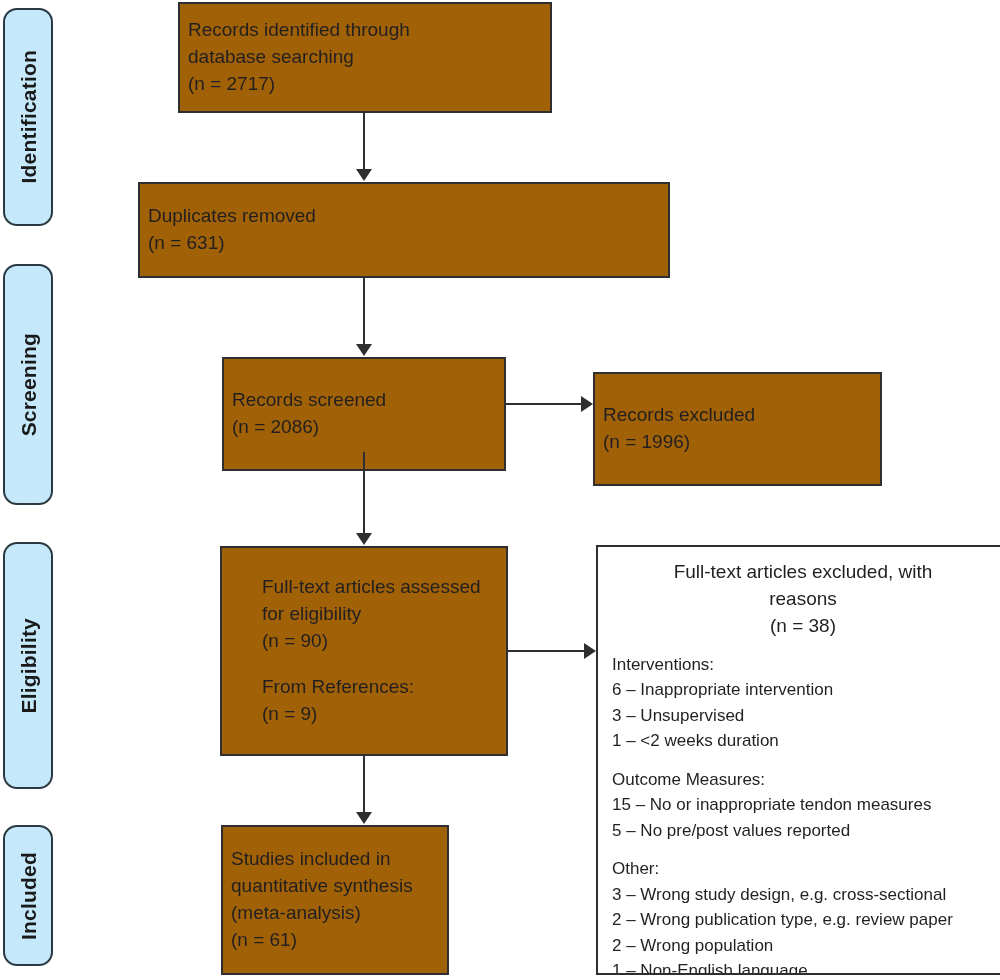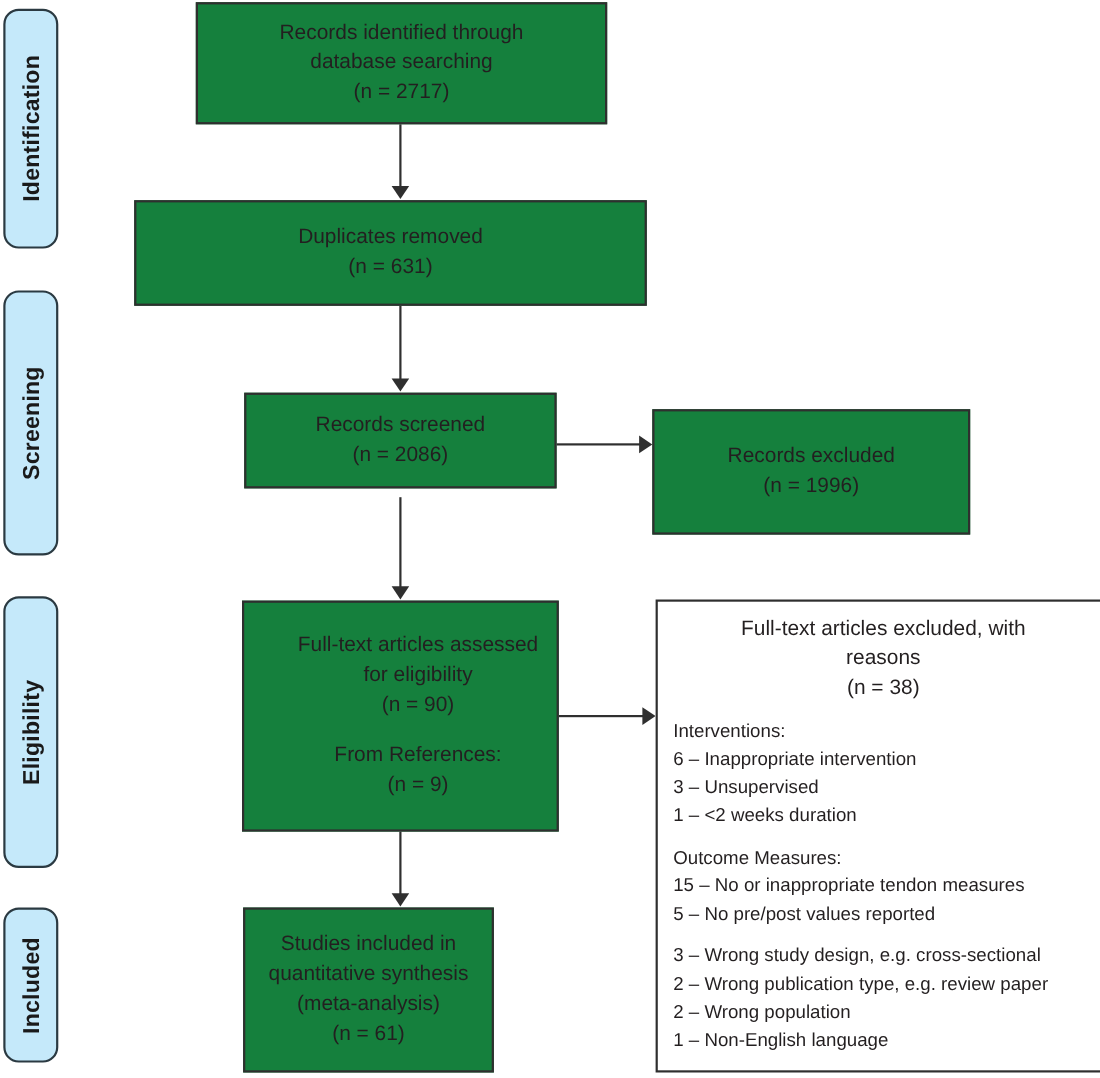--- a/index.html
+++ b/index.html
@@ -38,26 +38,26 @@
     font-size: 21px;
     letter-spacing: 0.2px;
     color: #1a1a1a;
     white-space: nowrap;
     line-height: 1;
   }
 
   
   .flow-box {
     position: absolute;
-    background: #15803d;
+    background: #a16207;
     border: 2px solid #2f2f2f;
     box-sizing: border-box;
     display: flex;
     flex-direction: column;
-    align-items: center;
+    align-items: flex-start;
     justify-content: center;
     text-align: center;
     font-size: 19px;
     line-height: 1.42;
     color: #231f20;
     padding: 4px 8px;
   }
   .flow-box .line { display: block; white-space: nowrap; }
   .flow-box .spacer { display: block; height: 20px; }
 
@@ -137,29 +137,29 @@
 
   <div class="flow-box" style="left:178px; top:2px; width:374px; height:111px;">
     <span class="line">Records identified through</span>
     <span class="line">database searching</span>
     <span class="line">(n = 2717)</span>
   </div>
 
   <div class="v-line" style="left:363px; top:113px; width:2px; height:57px;"></div>
   <div class="arrow-down" style="left:356px; top:169px;"></div>
 
-  <div class="flow-box" style="left:122px; top:182px; width:466px; height:96px;">
+  <div class="flow-box" style="left:138px; top:182px; width:532px; height:96px;">
     <span class="line">Duplicates removed</span>
     <span class="line">(n = 631)</span>
   </div>
 
   <div class="v-line" style="left:363px; top:278px; width:2px; height:67px;"></div>
   <div class="arrow-down" style="left:356px; top:344px;"></div>
 
-  <div class="flow-box" style="left:222px; top:357px; width:284px; height:87px;">
+  <div class="flow-box" style="left:222px; top:357px; width:284px; height:114px;">
     <span class="line">Records screened</span>
     <span class="line">(n = 2086)</span>
   </div>
 
   <div class="h-line" style="left:506px; top:403px; width:76px; height:2px;"></div>
   <div class="arrow-right" style="left:581px; top:396px;"></div>
 
   <div class="flow-box" style="left:593px; top:372px; width:289px; height:114px;">
     <span class="line">Records excluded</span>
     <span class="line">(n = 1996)</span>
@@ -196,20 +196,21 @@
         <span class="grp-item">1 – &lt;2 weeks duration</span>
       </div>
 
       <div class="reasons-group">
         <span class="grp-title">Outcome Measures:</span>
         <span class="grp-item">15 – No or inappropriate tendon measures</span>
         <span class="grp-item">5 – No pre/post values reported</span>
       </div>
 
       <div class="reasons-group">
+        <span class="grp-title">Other:</span>
         <span class="grp-item">3 – Wrong study design, e.g. cross-sectional</span>
         <span class="grp-item">2 – Wrong publication type, e.g. review paper</span>
         <span class="grp-item">2 – Wrong population</span>
         <span class="grp-item">1 – Non-English language</span>
       </div>
 
     </div>
   </div>
 
   <div class="v-line" style="left:363px; top:756px; width:2px; height:57px;"></div>

